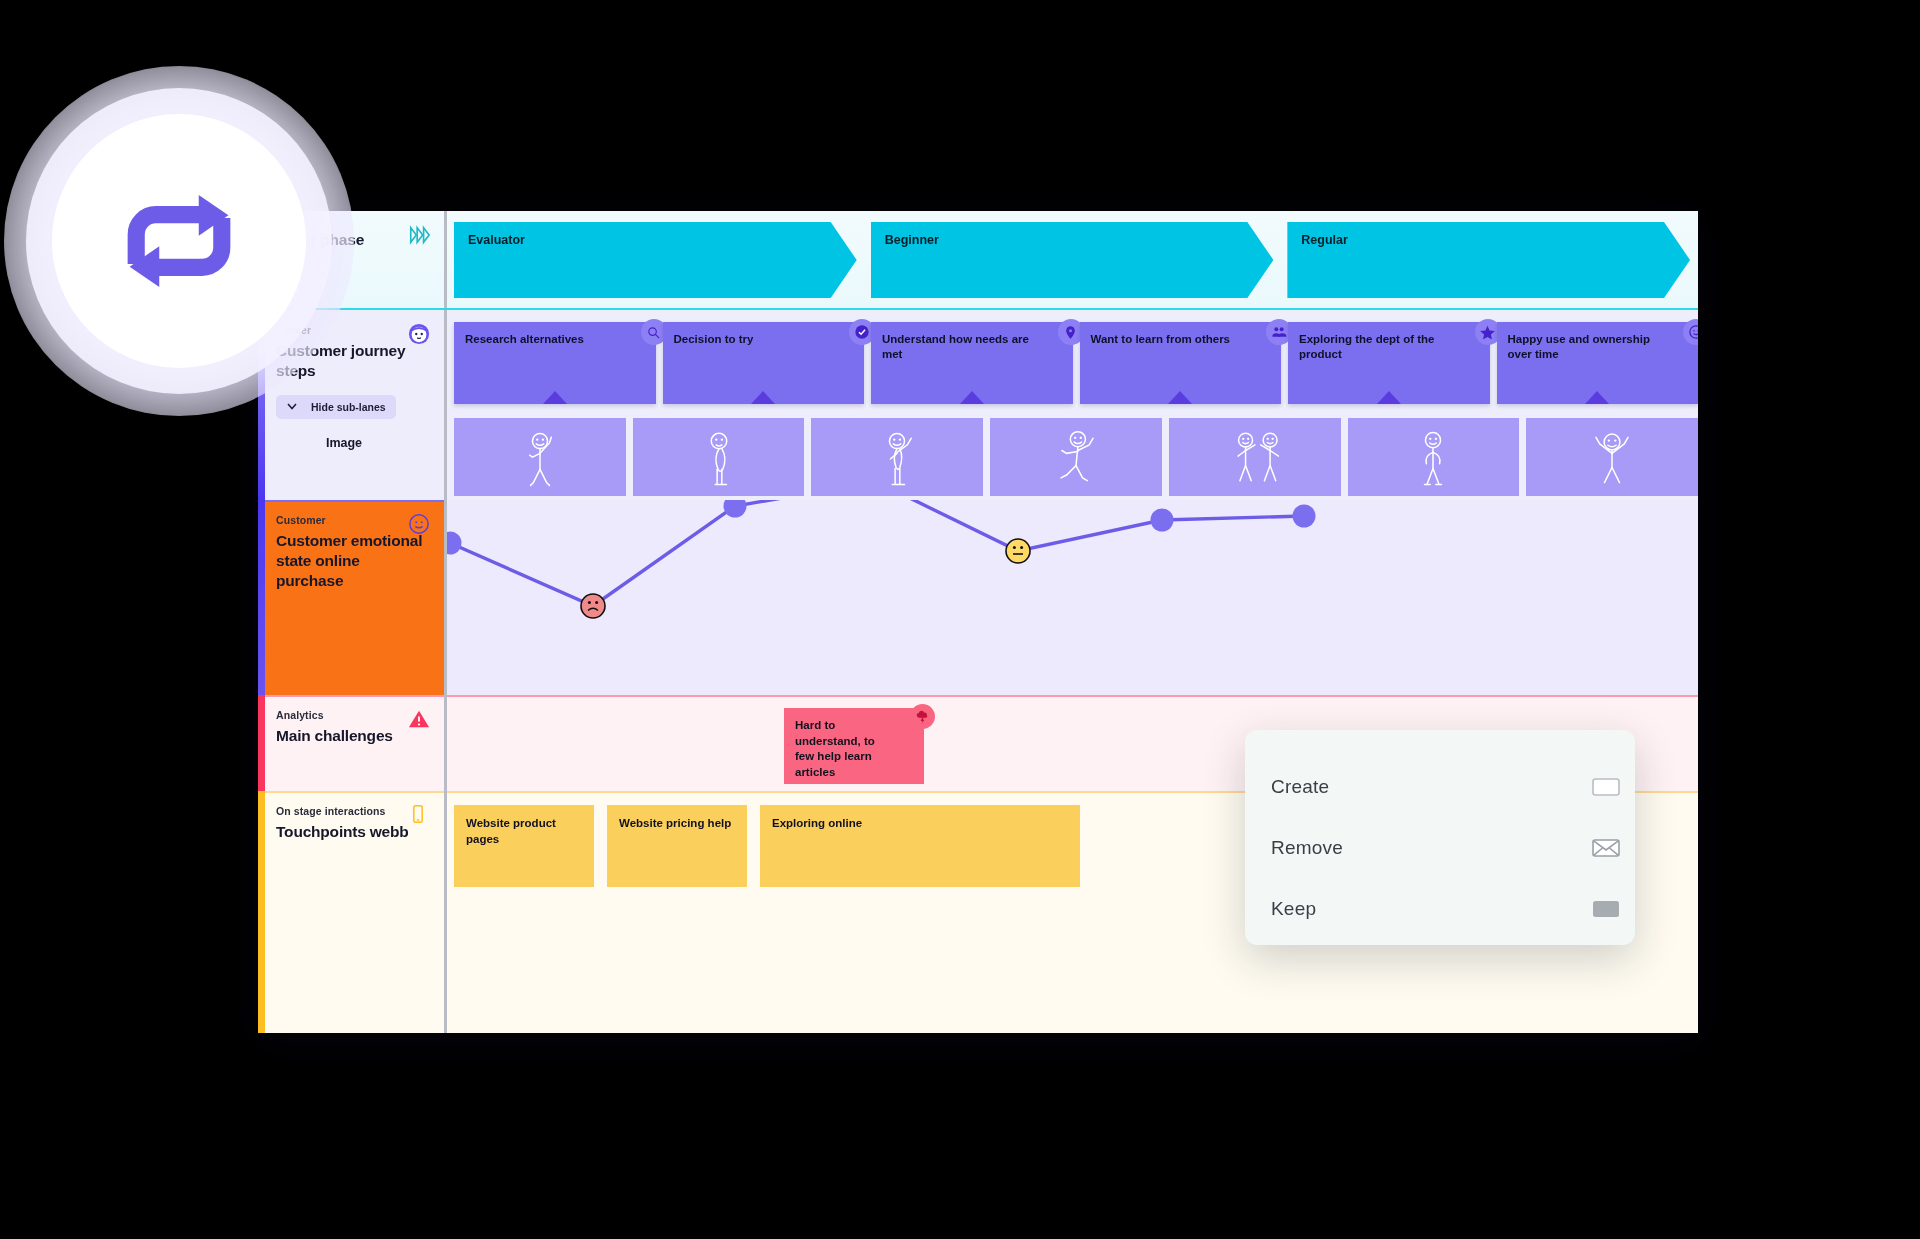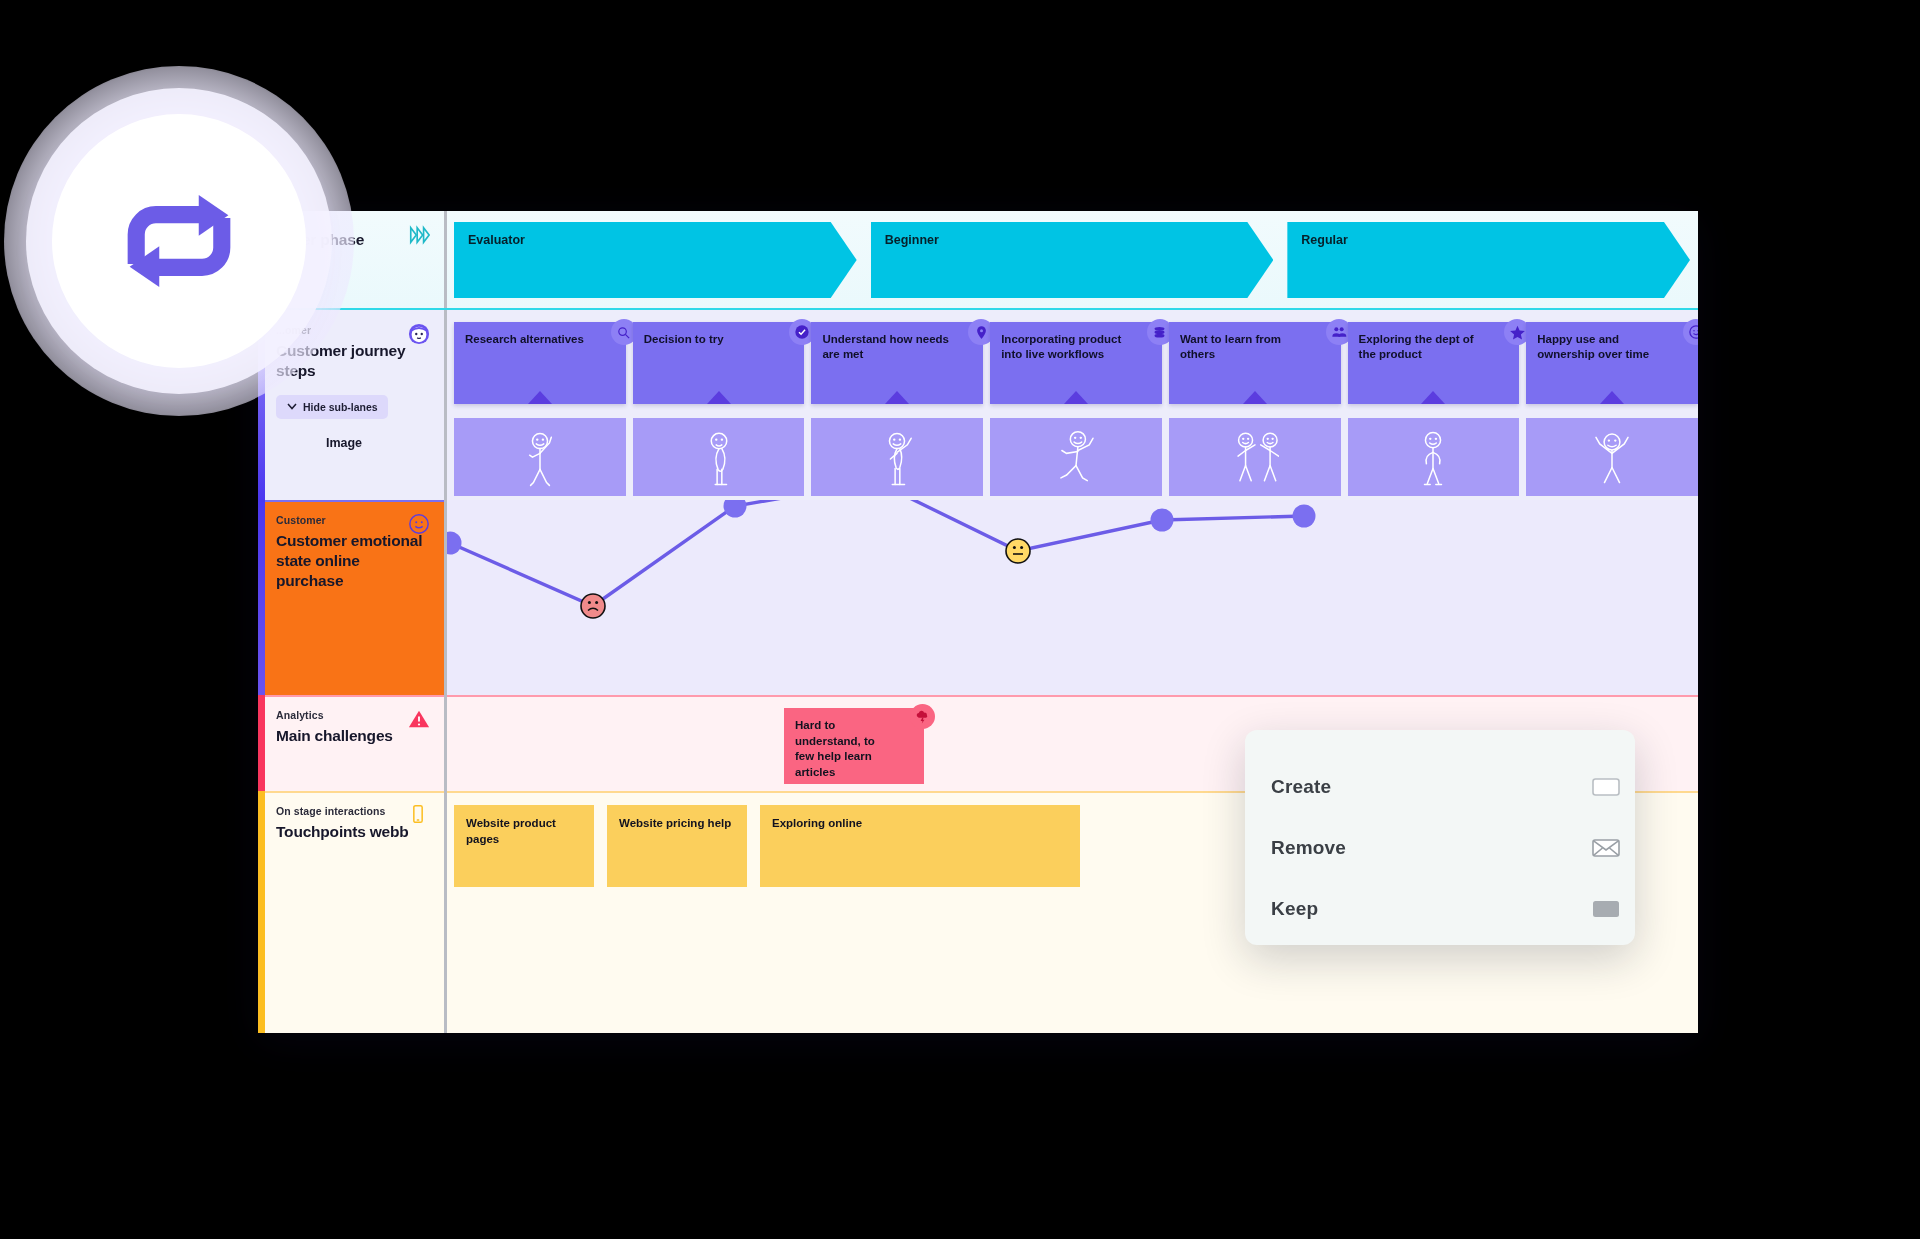--- a/index.html
+++ b/index.html
@@ -56,21 +56,21 @@
   .step-badge{
     position:absolute; right:-11px; top:-3px; width:26px; height:26px; border-radius:50%;
     background:#8d80f5; display:flex; align-items:center; justify-content:center;
     color:#4521c9;
   }
   .img-card{
     position:relative; flex:1 1 0; height:78px; background:#a79bf7;
     display:flex; align-items:flex-end; justify-content:center; overflow:hidden;
   }
   .sub-chip{
-    display:inline-flex; align-items:center; gap:5px; margin-top:14px;
+    display:inline-flex; align-items:center; gap:13px; margin-top:14px;
     background:#ddd9fb; border-radius:5px; padding:5px 10px;
     font-size:10.5px; font-weight:700; color:#1d1d33;
   }
   .sub-label{ margin-top:17px; text-align:center; font-size:12.5px; font-weight:700; color:#17172b; padding-right:16px;}
 
   
   #lane-emotion{ top:289px; height:195px; background:#f97316; }
   #lane-emotion .lane-body{ background:#eceafc; }
   .emo-top-border{ position:absolute; left:0; top:0; width:1440px; height:2px; background:#7b6ff0; }
 
@@ -96,21 +96,20 @@
 
   
   #emo-svg{ position:absolute; left:0; top:0; width:1254px; height:195px; }
 
   
   #ctx-menu{
     position:absolute; left:1245px; top:730px; width:390px; height:215px;
     background:#f3f7f6; border-radius:12px;
     box-shadow:0 14px 44px rgba(20,30,50,.20);
     padding:26px 14px 0 26px;
-    font-weight:bold;
   }
   .ctx-item{
     height:61px; display:flex; align-items:center; justify-content:space-between;
   }
   .ctx-label{ font-size:19px; color:#3a3f45; letter-spacing:.2px; }
   .ctx-ic{ width:30px; height:22px; }
 
   
   #spinner{
     position:absolute; left:4px; top:66px; width:350px; height:350px; border-radius:50%;
@@ -199,27 +198,20 @@
             <div class="step-card"><span>Decision to try</span><span class="tri"></span><span class="step-badge">
                 <svg viewBox="0 0 24 24" width="16" height="16">
                   <circle cx="12" cy="12" r="10" fill="#4521c9"></circle>
                   <path d="M7.5 12.4 L10.6 15.4 L16.6 8.8" fill="none" stroke="#fff" stroke-width="2.2"></path>
                 </svg>
               </span></div>
             <div class="step-card"><span>Understand how needs are met</span><span class="tri"></span><span class="step-badge">
                 <svg viewBox="0 0 24 24" width="15" height="15">
                   <path d="M12 2 a7 7 0 0 1 7 7 c0 5-7 13-7 13 S5 14 5 9 a7 7 0 0 1 7-7z" fill="#4521c9"></path>
                   <circle cx="12" cy="9" r="2.4" fill="#8d80f5"></circle>
-                </svg>
-              </span></div>
-            <div class="step-card"><span>Incorporating product into live workflows</span><span class="tri"></span><span class="step-badge">
-                <svg viewBox="0 0 24 24" width="15" height="15" fill="#4521c9">
-                  <ellipse cx="12" cy="6" rx="8" ry="3"></ellipse>
-                  <ellipse cx="12" cy="11.5" rx="8" ry="3"></ellipse>
-                  <ellipse cx="12" cy="17" rx="8" ry="3"></ellipse>
                 </svg>
               </span></div>
             <div class="step-card"><span>Want to learn from others</span><span class="tri"></span><span class="step-badge">
                 <svg viewBox="0 0 24 24" width="16" height="16" fill="#4521c9">
                   <circle cx="8" cy="8" r="3"></circle>
                   <circle cx="16" cy="8" r="3"></circle>
                   <path d="M2 19 q0-5 6-5 t6 5z"></path>
                   <path d="M11 19 q0-5 6-5 t6 5z"></path>
                 </svg>
               </span></div>

